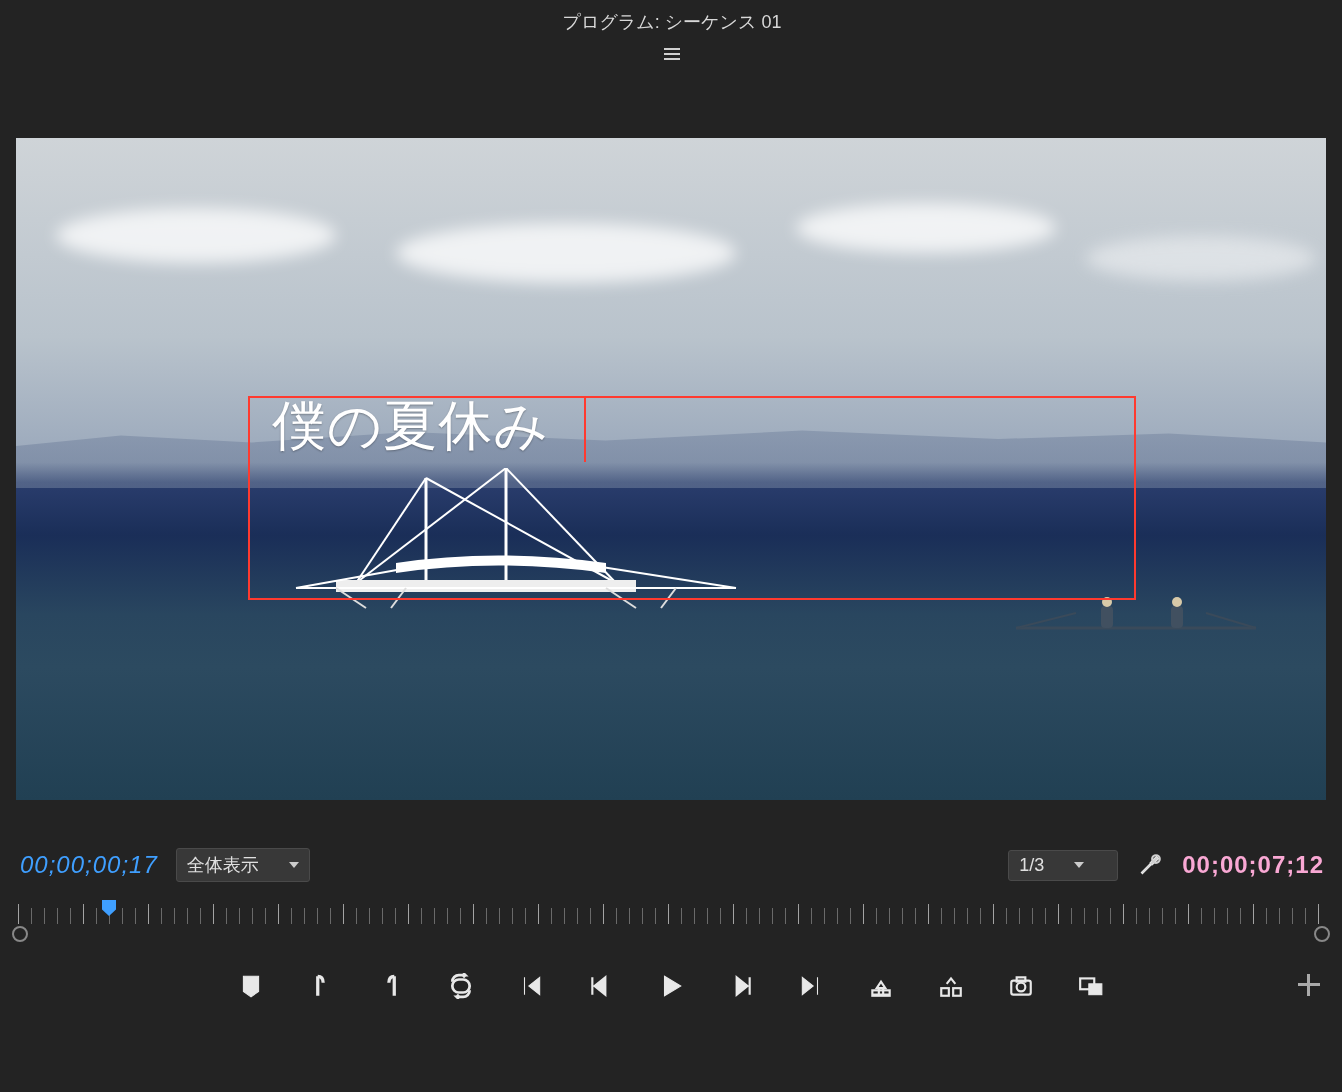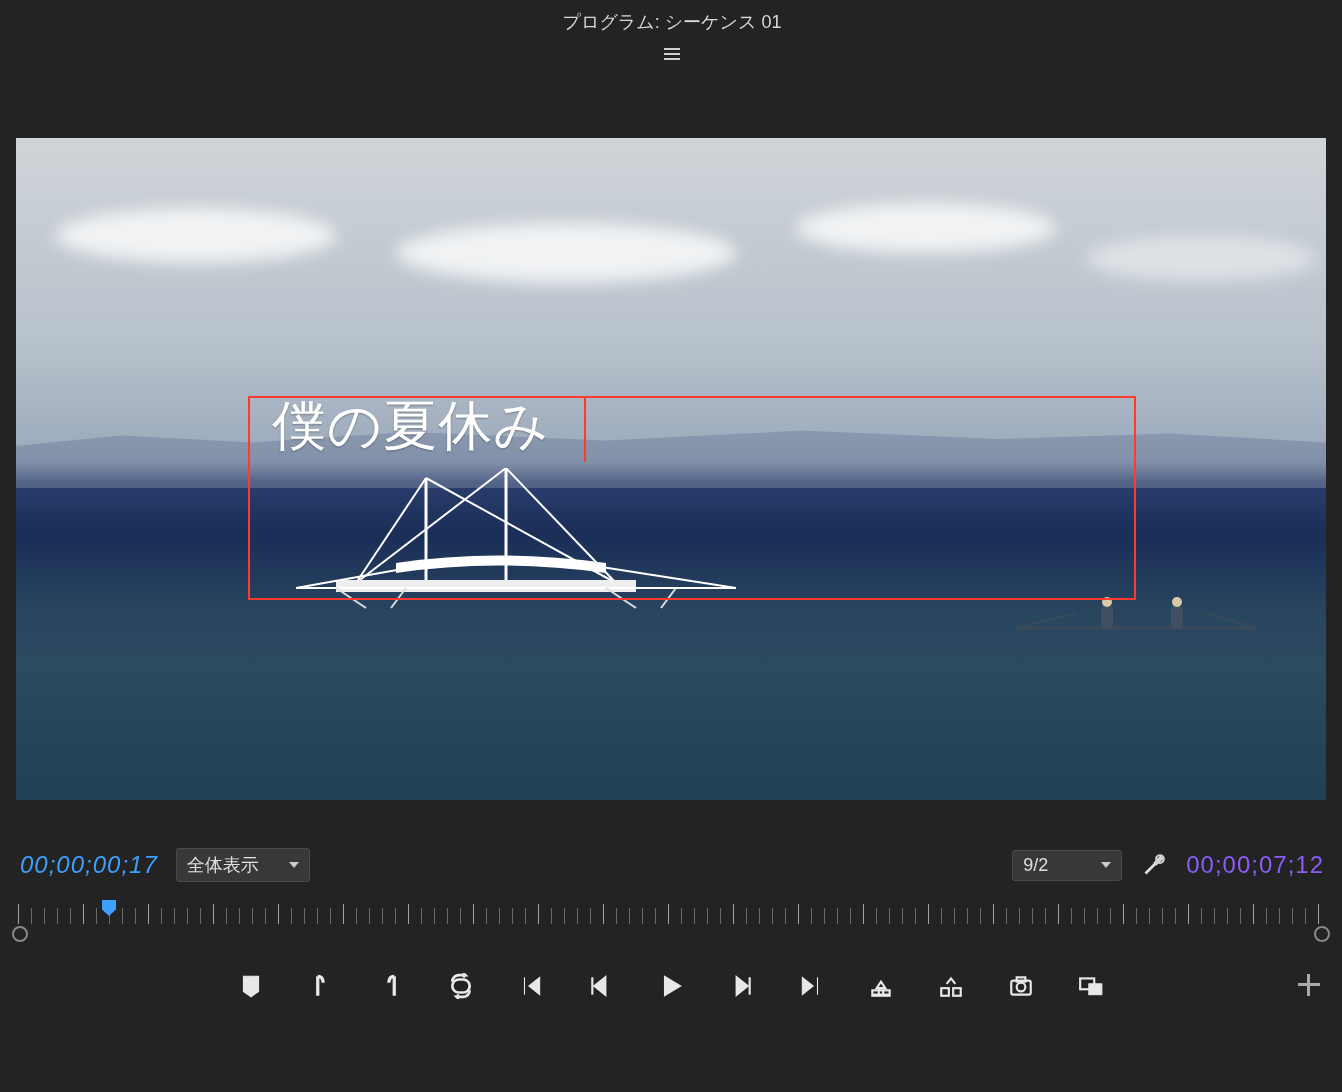--- a/index.html
+++ b/index.html
@@ -105,34 +105,33 @@
 
   
   .track-bar {
     display:flex;
     align-items:center;
     gap:18px;
     padding: 48px 18px 0 20px;
     font-size: 24px;
   }
   .timecode-cur { color:#3f9fff; font-weight:500; letter-spacing:1px;font-style:italic; }
-  .timecode-dur { color:#8b5cf6; letter-spacing:1px; }
+  .timecode-dur { color:#f9a8d4; letter-spacing:1px;font-weight:bold; }
   .dropdown {
     background:#383838;
     border:1px solid #4a4a4a;
     border-radius:3px;
     padding: 4px 10px;
     font-size:18px;
     color:#e0e0e0;
     display:flex;
     align-items:center;
     gap:30px;
     cursor:pointer;
     min-width:130px;
-    justify-content:space-between;
   }
   .dropdown.small { min-width:110px; }
   .chev-down { width:0;height:0;border-left:5px solid transparent;border-right:5px solid transparent;border-top:6px solid #ccc; }
   .spacer { flex:1; }
   .wrench { color:#d0d0d0; cursor:pointer; }
 
   
   .ruler-wrap {
     position:relative;
     margin: 18px 18px 0 18px;
@@ -253,21 +252,21 @@
 </div>
 
 <div class="track-bar">
   <span class="timecode-cur">00;00;00;17</span>
   <div class="dropdown">
     <span>全体表示</span>
     <span class="chev-down"></span>
   </div>
   <div class="spacer"></div>
   <div class="dropdown small">
-    <span>9/2</span>
+    <span>1/3</span>
     <span class="chev-down"></span>
   </div>
   <span class="wrench tbtn">
     <svg viewBox="0 0 24 24">
         <path d="M21 7l-3-3-6 6 .5 2.5L5 20l-1-1 7.5-7.5L14 12l6-6z" fill="#d0d0d0"></path>
         <circle cx="17.5" cy="6.5" r="3.5" fill="none" stroke="#d0d0d0" stroke-width="2"></circle>
       </svg>
   </span>
   <span class="timecode-dur">00;00;07;12</span>
 </div>

